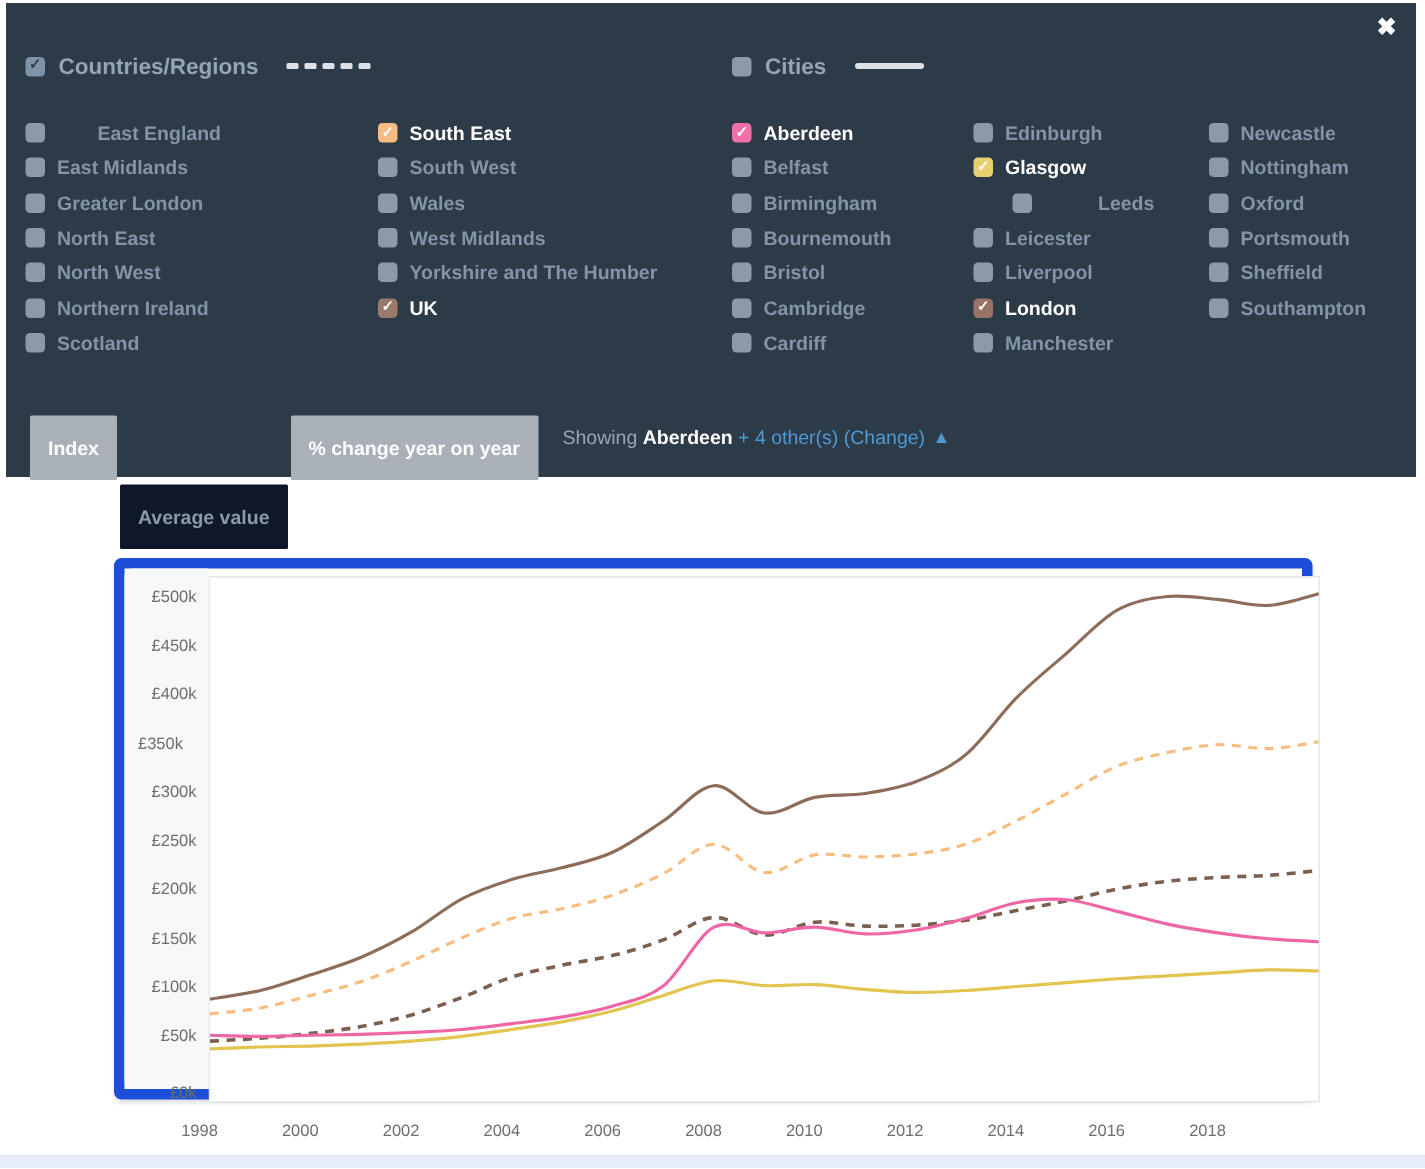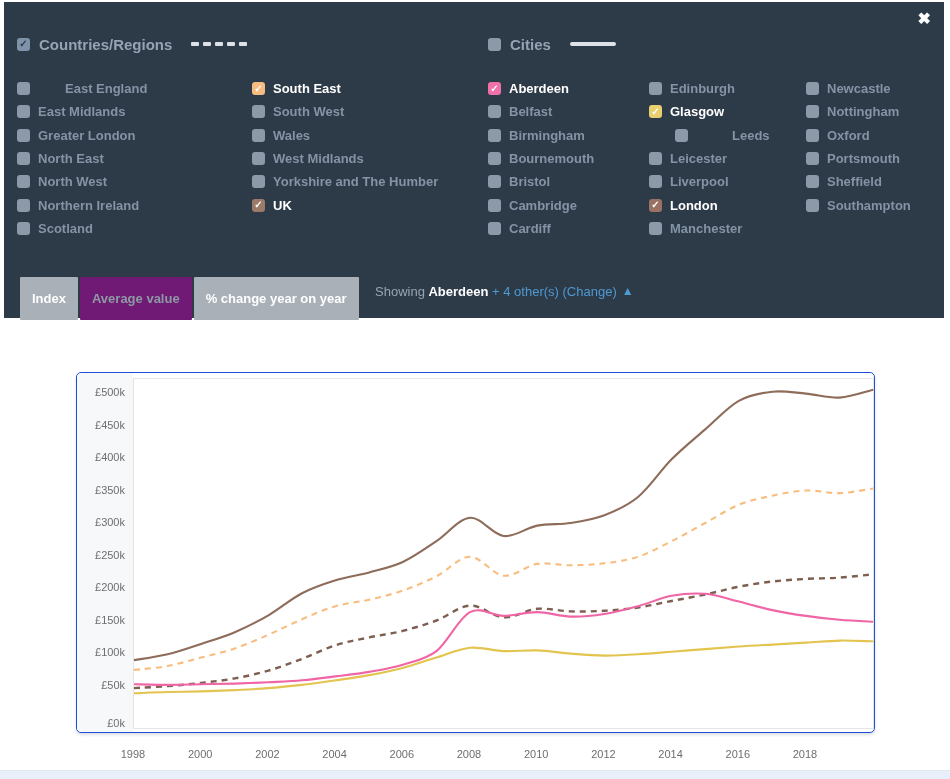--- a/index.html
+++ b/index.html
@@ -21,31 +21,31 @@
   .chk .tick { position:absolute; inset:0; display:flex; align-items:center; justify-content:center;
                font-size:10px; font-weight:bold; color:#fff; line-height:1; }
 
   .item { position:absolute; display:flex; align-items:center; gap:8px; height:23px; cursor:pointer; }
   .item .lbl { font-size:13px; font-weight:600; color:#8494a6; white-space:nowrap; }
   .item.checked .lbl { color:#ffffff; font-weight:700; }
 
   .tabs { position:absolute; left:16px; top:275px; display:flex; gap:2px; }
   .tab { height:43px; padding:0 12px; display:flex; align-items:center; background:#a9b0b7;
          color:#ffffff; font-size:13px; font-weight:700; cursor:pointer; border-radius:1px; white-space:nowrap; }
-  .tab.active { background:#701a75; color:#8d9aa6; }
+  .tab.active { background:#0f172a; color:#8d9aa6;margin-top:46px; }
 
   .showing { position:absolute; left:371px; top:275px; height:28px; display:flex; align-items:center;
              font-size:13px; color:#97a5b3; white-space:pre; }
   .showing .sel { color:#ffffff; font-weight:700; }
   .showing .lnk { color:#4e9ad3; cursor:pointer; }
   .showing .arrow { color:#4e9ad3; font-size:12px; margin-left:5px; cursor:pointer; }
 
   
   .card { position:absolute; left:76px; top:372px; width:799px; height:361px; background:#ffffff;
-          border:1px solid #1d4ed8; border-radius:5px; box-shadow:0 2px 3px rgba(120,130,140,0.25); }
+          border:7px solid #1d4ed8; border-radius:5px; box-shadow:0 2px 3px rgba(120,130,140,0.25); }
   .gutter { position:absolute; left:0; top:0; bottom:0; width:56px; background:#f7f8f9; border-radius:5px 0 0 5px; }
   .ylab { position:absolute; left:0; width:48px; text-align:right; font-size:11px; color:#6d6e70; }
   .xlab { position:absolute; top:748px; width:40px; text-align:center; font-size:11px; color:#6d6e70; }
   .chart-svg { position:absolute; left:56px; top:0; }
 
   .bottom-strip { position:absolute; left:0; right:0; bottom:0; height:9px; background:#e9effa; border-top:1px solid #dfe8f5; }
 </style>
 </head>
 <body>
 
@@ -241,21 +241,21 @@
         <rect x="0.5" y="5.5" width="740" height="350" fill="#ffffff" stroke="#e4e5e7"></rect>
         <path d="M1.0,287.1 C6.6,286.2 23.4,284.0 34.6,281.3 C45.8,278.6 57.0,274.6 68.2,270.9 C79.4,267.2 90.6,264.0 101.8,259.2 C113.0,254.4 124.2,248.8 135.4,242.3 C146.6,235.8 157.8,226.0 169.0,220.2 C180.2,214.3 191.4,210.7 202.6,207.2 C213.8,203.7 225.0,202.4 236.2,199.4 C247.4,196.4 258.6,194.2 269.8,189.0 C281.0,183.8 292.2,175.6 303.4,168.2 C314.6,160.8 325.8,145.7 337.0,144.8 C348.2,143.9 359.4,161.7 370.6,163.0 C381.8,164.3 393.0,154.8 404.2,152.6 C415.4,150.4 426.6,151.7 437.8,150.0 C449.0,148.3 460.2,146.5 471.4,142.2 C482.6,137.9 493.8,133.3 505.0,124.0 C516.2,114.7 527.4,97.6 538.6,86.3 C549.8,75.0 561.0,66.1 572.2,56.4 C583.4,46.6 594.6,34.1 605.8,27.8 C617.0,21.5 628.2,19.9 639.4,18.7 C650.6,17.5 661.8,19.7 673.0,20.6 C684.2,21.6 695.4,25.2 706.6,24.6 C717.8,23.9 734.6,18.1 740.2,16.8" fill="none" stroke="#8d6c5a" stroke-width="2.1" stroke-linejoin="round"></path>
         <path d="M1.0,296.9 C6.6,296.3 23.4,295.1 34.6,293.0 C45.8,290.9 57.0,287.5 68.2,284.6 C79.4,281.6 90.6,279.2 101.8,275.4 C113.0,271.7 124.2,266.7 135.4,261.8 C146.6,256.9 157.8,251.0 169.0,246.2 C180.2,241.4 191.4,236.4 202.6,233.2 C213.8,229.9 225.0,229.3 236.2,226.7 C247.4,224.1 258.6,221.5 269.8,217.6 C281.0,213.7 292.2,208.9 303.4,203.3 C314.6,197.7 325.8,183.9 337.0,183.8 C348.2,183.7 359.4,201.5 370.6,202.7 C381.8,203.8 393.0,192.7 404.2,190.9 C415.4,189.2 426.6,192.4 437.8,192.3 C449.0,192.1 460.2,191.7 471.4,190.3 C482.6,188.9 493.8,187.5 505.0,183.8 C516.2,180.1 527.4,173.8 538.6,168.2 C549.8,162.6 561.0,156.1 572.2,150.0 C583.4,143.9 594.6,136.3 605.8,131.8 C617.0,127.2 628.2,125.1 639.4,122.7 C650.6,120.3 661.8,117.9 673.0,117.5 C684.2,117.1 695.4,120.4 706.6,120.1 C717.8,119.8 734.6,116.3 740.2,115.5" fill="none" stroke="#f8bd7e" stroke-width="2.1" stroke-dasharray="6 5" stroke-linejoin="round"></path>
         <path d="M1.0,315.1 C6.6,314.8 23.4,314.0 34.6,313.1 C45.8,312.3 57.0,311.2 68.2,309.9 C79.4,308.6 90.6,307.4 101.8,305.4 C113.0,303.3 124.2,300.8 135.4,297.6 C146.6,294.3 157.8,290.1 169.0,285.9 C180.2,281.6 191.4,275.8 202.6,272.2 C213.8,268.6 225.0,266.8 236.2,264.4 C247.4,262.0 258.6,260.7 269.8,257.9 C281.0,255.1 292.2,251.7 303.4,247.5 C314.6,243.3 325.8,233.1 337.0,232.6 C348.2,232.0 359.4,243.7 370.6,244.3 C381.8,244.8 393.0,236.8 404.2,235.8 C415.4,234.8 426.6,238.1 437.8,238.4 C449.0,238.7 460.2,238.4 471.4,237.8 C482.6,237.1 493.8,236.1 505.0,234.5 C516.2,232.9 527.4,230.2 538.6,228.0 C549.8,225.8 561.0,223.9 572.2,221.5 C583.4,219.1 594.6,215.9 605.8,213.7 C617.0,211.5 628.2,209.8 639.4,208.5 C650.6,207.2 661.8,206.6 673.0,205.9 C684.2,205.3 695.4,205.4 706.6,204.6 C717.8,203.8 734.6,201.9 740.2,201.3" fill="none" stroke="#7d5f50" stroke-width="2.4" stroke-dasharray="6 5" stroke-linejoin="round"></path>
         <path d="M1.0,311.2 C6.6,311.3 23.4,311.9 34.6,311.9 C45.8,311.9 57.0,311.4 68.2,311.2 C79.4,311.0 90.6,310.9 101.8,310.6 C113.0,310.2 124.2,309.8 135.4,309.3 C146.6,308.7 157.8,308.3 169.0,307.3 C180.2,306.3 191.4,304.8 202.6,303.4 C213.8,302.0 225.0,300.8 236.2,298.9 C247.4,296.9 258.6,295.2 269.8,291.7 C281.0,288.2 292.2,286.8 303.4,278.1 C314.6,269.3 325.8,244.9 337.0,239.1 C348.2,233.2 359.4,242.9 370.6,242.9 C381.8,242.9 393.0,238.9 404.2,239.1 C415.4,239.2 426.6,243.3 437.8,243.6 C449.0,243.9 460.2,242.7 471.4,241.0 C482.6,239.3 493.8,236.2 505.0,233.2 C516.2,230.2 527.4,224.9 538.6,222.8 C549.8,220.7 561.0,219.9 572.2,220.8 C583.4,221.8 594.6,225.9 605.8,228.6 C617.0,231.4 628.2,234.7 639.4,237.1 C650.6,239.5 661.8,241.3 673.0,242.9 C684.2,244.6 695.4,245.9 706.6,246.8 C717.8,247.8 734.6,248.5 740.2,248.8" fill="none" stroke="#f065a5" stroke-width="2.1" stroke-linejoin="round"></path>
         <path d="M1.0,320.3 C6.6,320.1 23.4,319.3 34.6,319.0 C45.8,318.7 57.0,318.7 68.2,318.4 C79.4,318.0 90.6,317.6 101.8,317.1 C113.0,316.5 124.2,316.0 135.4,315.1 C146.6,314.2 157.8,313.2 169.0,311.9 C180.2,310.6 191.4,308.9 202.6,307.3 C213.8,305.7 225.0,304.2 236.2,302.1 C247.4,300.0 258.6,297.9 269.8,294.9 C281.0,292.0 292.2,287.9 303.4,284.6 C314.6,281.2 325.8,275.9 337.0,274.8 C348.2,273.7 359.4,277.6 370.6,278.1 C381.8,278.5 393.0,277.0 404.2,277.4 C415.4,277.8 426.6,279.8 437.8,280.6 C449.0,281.5 460.2,282.5 471.4,282.6 C482.6,282.7 493.8,282.0 505.0,281.3 C516.2,280.6 527.4,279.6 538.6,278.7 C549.8,277.8 561.0,277.0 572.2,276.1 C583.4,275.2 594.6,274.3 605.8,273.5 C617.0,272.7 628.2,272.2 639.4,271.6 C650.6,270.9 661.8,270.3 673.0,269.6 C684.2,269.0 695.4,267.9 706.6,267.6 C717.8,267.4 734.6,268.2 740.2,268.3" fill="none" stroke="#e2c44e" stroke-width="2.1" stroke-linejoin="round"></path>
       </svg>
   <span class="ylab" style="top: 13px;">£500k</span>
       <span class="ylab" style="top: 45.5px;">£450k</span>
       <span class="ylab" style="top: 78px;">£400k</span>
-      <span class="ylab" style="top: 110.5px;">£350k</span>
+      <span class="ylab" style="top: 110.5px; text-align: center;">£350k</span>
       <span class="ylab" style="top: 143px;">£300k</span>
       <span class="ylab" style="top: 175.5px;">£250k</span>
       <span class="ylab" style="top: 208px;">£200k</span>
       <span class="ylab" style="top: 240.5px;">£150k</span>
       <span class="ylab" style="top: 273px;">£100k</span>
       <span class="ylab" style="top: 305.5px;">£50k</span>
       <span class="ylab" style="top: 344px;">£0k</span>
     </div>
 
   <div id="xlabels">

